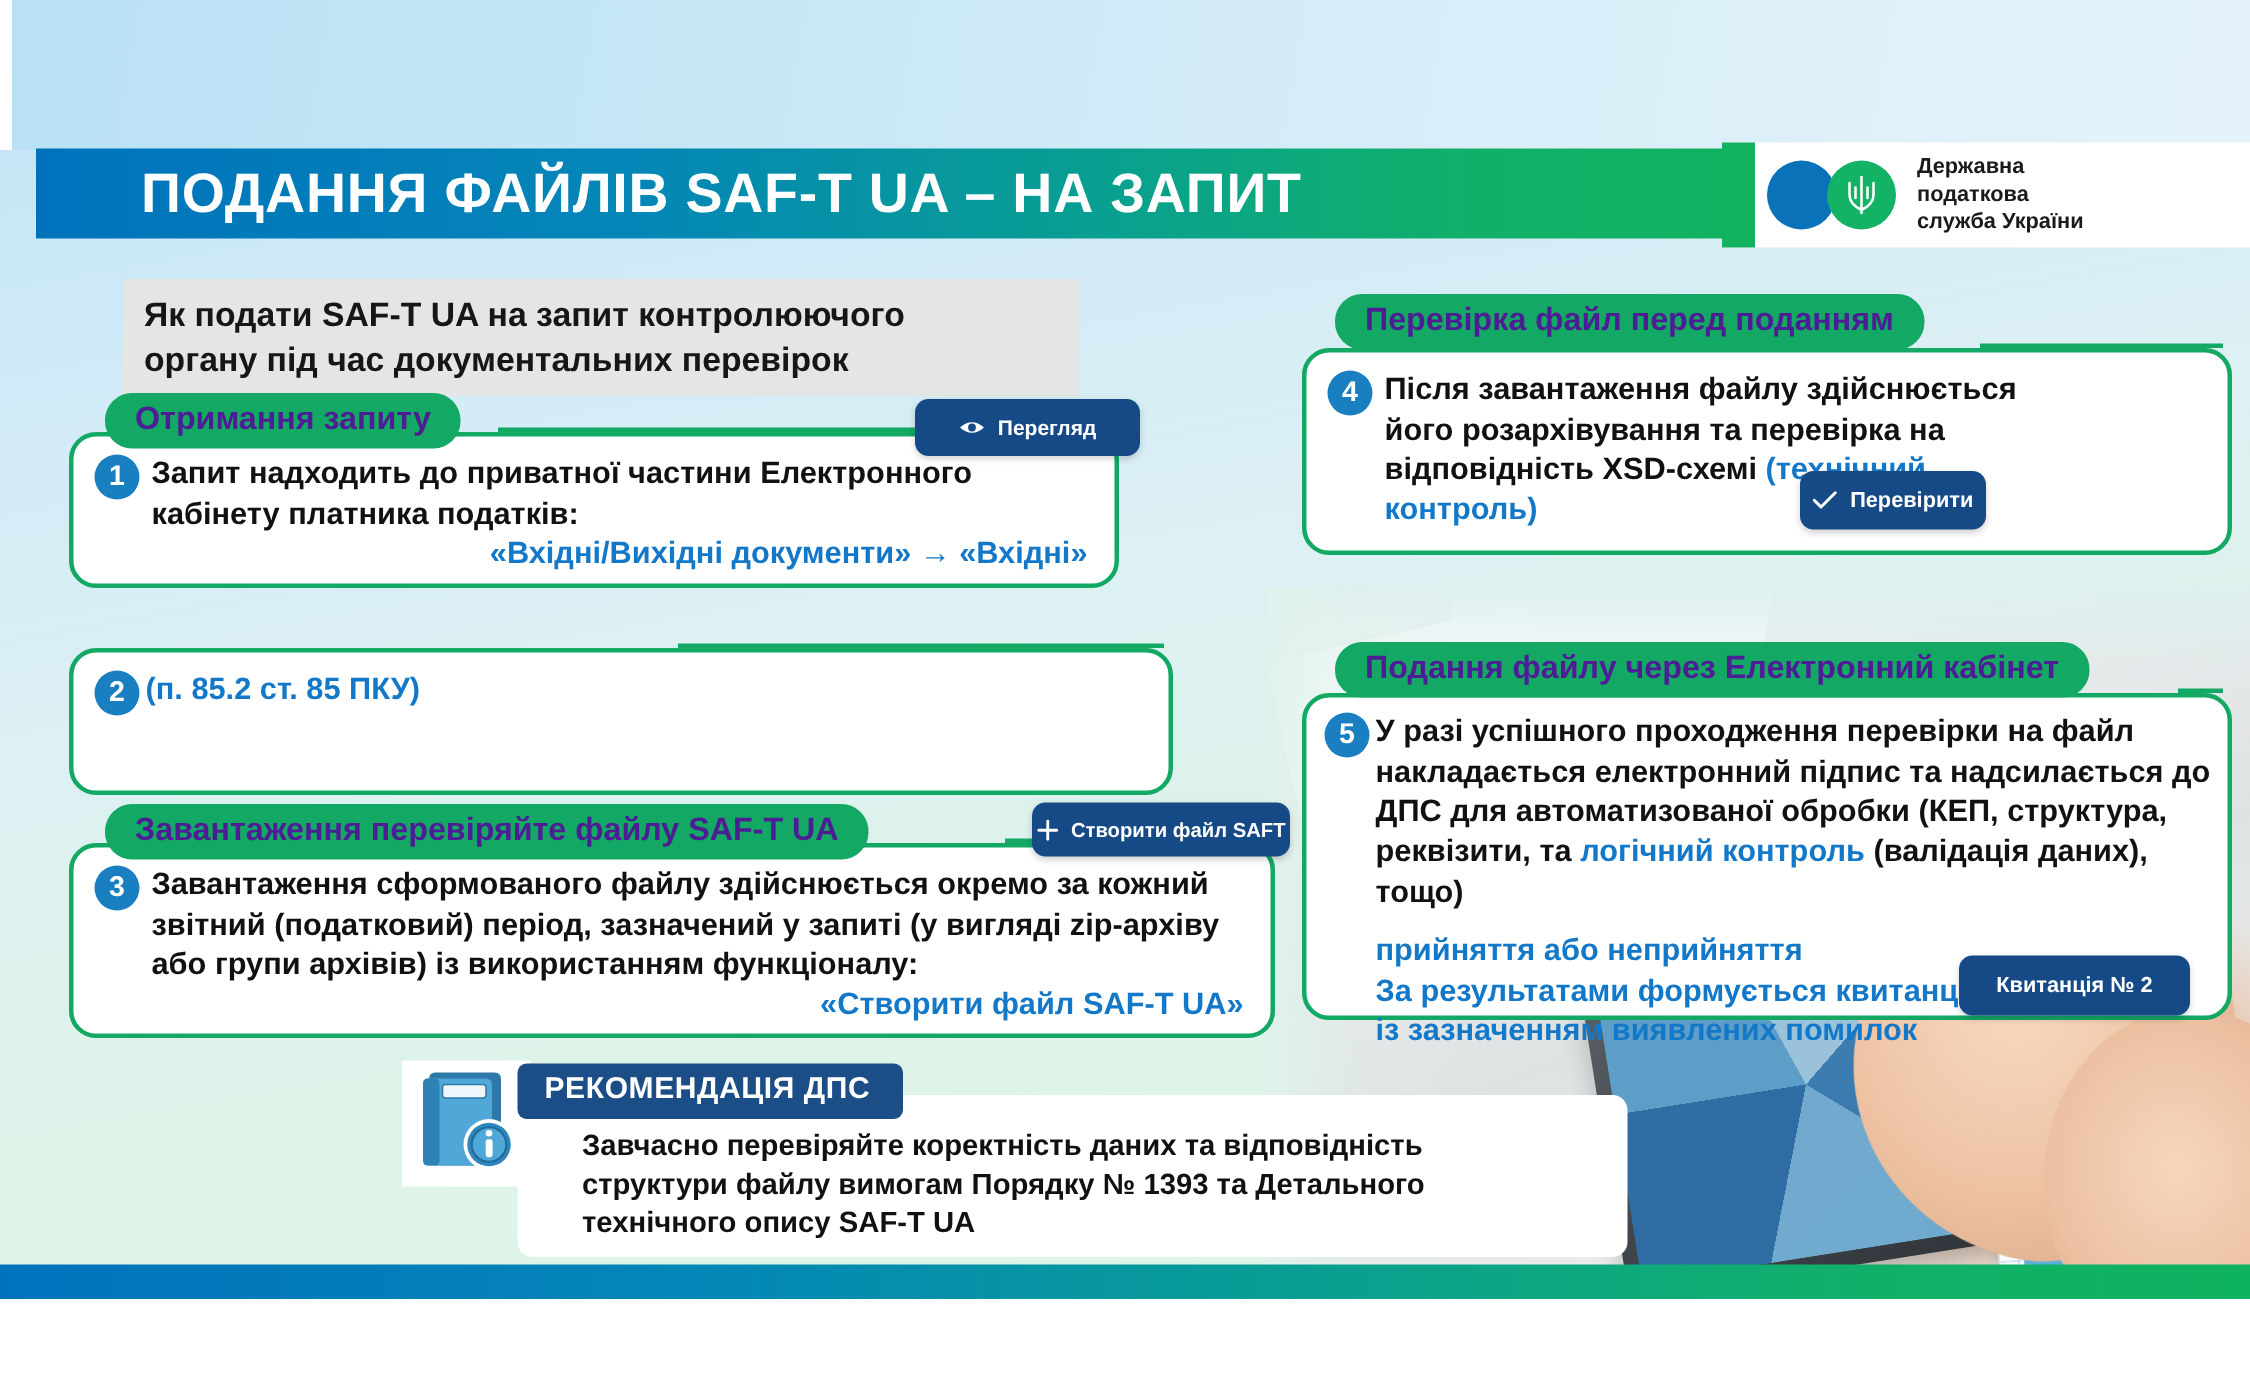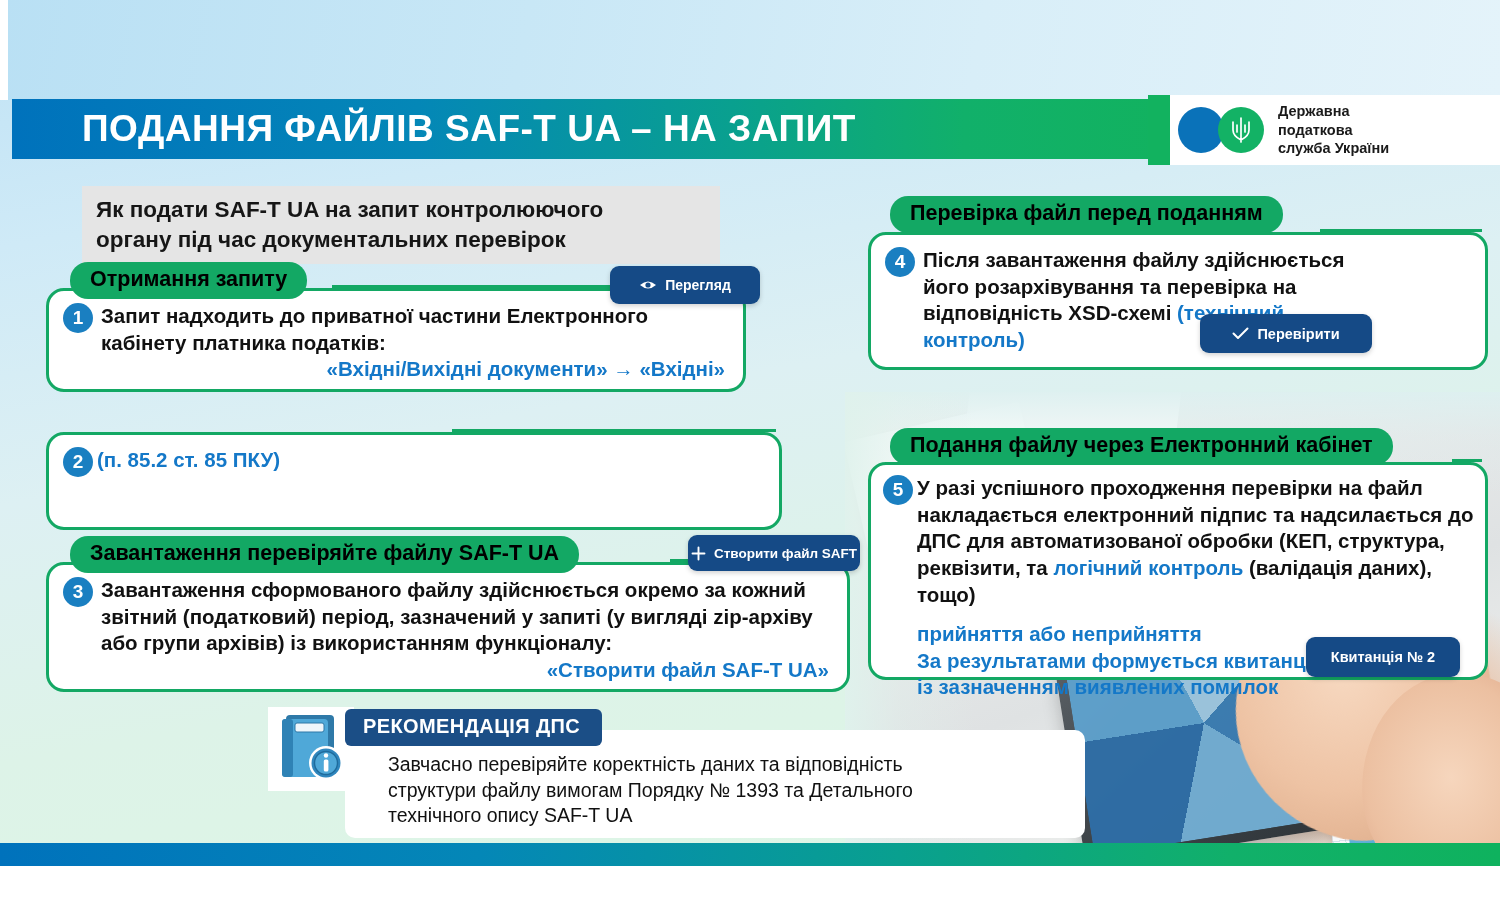--- a/index.html
+++ b/index.html
@@ -84,21 +84,21 @@
     transform:rotate(7deg);border-radius:3px;
   }
   .photo-fade{
     position:absolute;left:845px;top:392px;width:655px;height:468px;
     background:linear-gradient(90deg,rgba(223,242,236,.95) 0%,rgba(223,242,236,.35) 8%,rgba(223,242,236,0) 20%),
                linear-gradient(180deg,rgba(221,240,240,.95) 0%,rgba(221,240,240,.30) 9%,rgba(221,240,240,0) 22%);
   }
 
   
   .header-bar{
-    position:absolute;left:12px;top:99px;width:1160px;height:60px;
+    position:absolute;left:24px;top:99px;width:1160px;height:60px;
     background:linear-gradient(90deg,#0072bc 0%,#0487b7 35%,#09a08f 62%,#11b06a 82%,#12b25f 100%);
     display:flex;align-items:center;
   }
   .header-title{
     color:#ffffff;font-size:37px;font-weight:700;letter-spacing:.5px;
     margin-left:70px;white-space:nowrap;
   }
   .logo-wrap{
     position:absolute;left:1148px;top:95px;width:352px;height:70px;
     background:#ffffff;display:flex;align-items:center;
@@ -120,21 +120,21 @@
     position:absolute;left:82px;top:186px;width:610px;background:#e5e5e5;
     padding:9px 14px 10px 14px;
   }
   .intro div{font-size:22.5px;font-weight:700;color:#161616;line-height:1.32;}
 
   
   .card{
     position:absolute;background:#ffffff;border:3.2px solid #13a864;border-radius:18px;
   }
   .card-head{
-    position:absolute;background:#13a864;border-radius:18px;color:#000000;
+    position:absolute;background:#13a864;border-radius:18px;color:#4c1d95;
     font-size:21.5px;font-weight:600;padding:4px 20px 6px 20px;white-space:nowrap;z-index:4;
     line-height:1.24;
   }
   .connector{position:absolute;height:3.2px;background:#13a864;z-index:2;}
   .btn{
     position:absolute;background:#154a86;color:#ffffff;border-radius:9px;
     display:flex;align-items:center;justify-content:center;gap:8px;z-index:6;
     font-weight:600;box-shadow:0 2px 5px rgba(0,0,0,.18);
   }
   .btn svg{display:block;}
@@ -158,42 +158,42 @@
   #c2{left:452px;top:429px;width:324px;}
 
   #b3{left:46px;top:562px;width:798px;height:124px;}
   #h3{left:70px;top:536px;}
   #c3{left:670px;top:559px;width:52px;}
   #btn3{left:688px;top:535px;width:172px;height:36px;font-size:13.5px;}
 
   #b4{left:868px;top:232px;width:614px;height:132px;}
   #h4{left:890px;top:196px;}
   #c4{left:1320px;top:229px;width:162px;}
-  #btn4{left:1200px;top:314px;width:172px;height:39px;font-size:14.5px;}
+  #btn4{left:1200px;top:314px;width:124px;height:39px;font-size:14.5px;}
 
   #b5{left:868px;top:462px;width:614px;height:212px;}
   #h5{left:890px;top:428px;}
   #c5{left:1452px;top:459px;width:30px;}
   #btn5{left:1306px;top:637px;width:154px;height:40px;font-size:14.5px;}
 
   .row{display:flex;align-items:flex-start;gap:8px;}
   .pad{padding:12px 18px 0 14px;}
 
   
   .rec-card{
     position:absolute;left:345px;top:730px;width:740px;height:108px;background:#ffffff;
     border-radius:10px;
   }
   .rec-head{
     position:absolute;left:345px;top:709px;background:#1b4e86;color:#fff;border-radius:6px;
     font-size:20px;font-weight:700;padding:6px 22px 8px 18px;letter-spacing:.4px;z-index:5;
   }
   .rec-text{
     position:absolute;left:388px;top:752px;width:660px;
-    font-size:19.5px;font-weight:400;color:#111;line-height:1.32;
+    font-size:19.5px;font-weight:700;color:#111;line-height:1.32;
   }
   .book-icon{position:absolute;left:268px;top:707px;width:86px;height:84px;background:#ffffff;}
 
   
   .bottom-bar{
     position:absolute;left:0;top:843px;width:1500px;height:23px;
     background:linear-gradient(90deg,#0072bc 0%,#0487b7 32%,#09a08f 60%,#11b06a 82%,#0fb25e 100%);
   }
 </style>
 </head>

